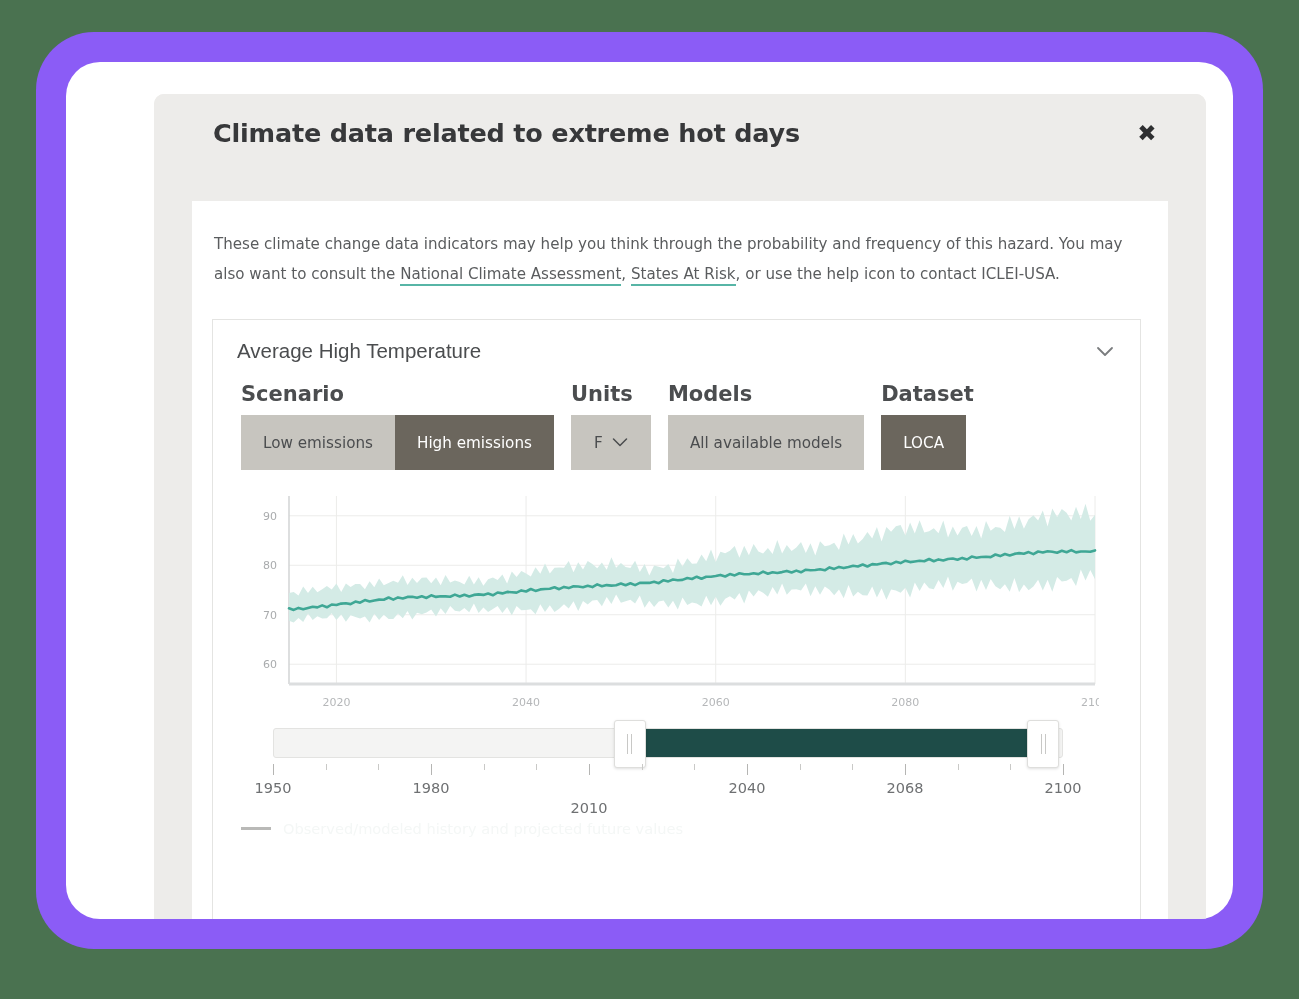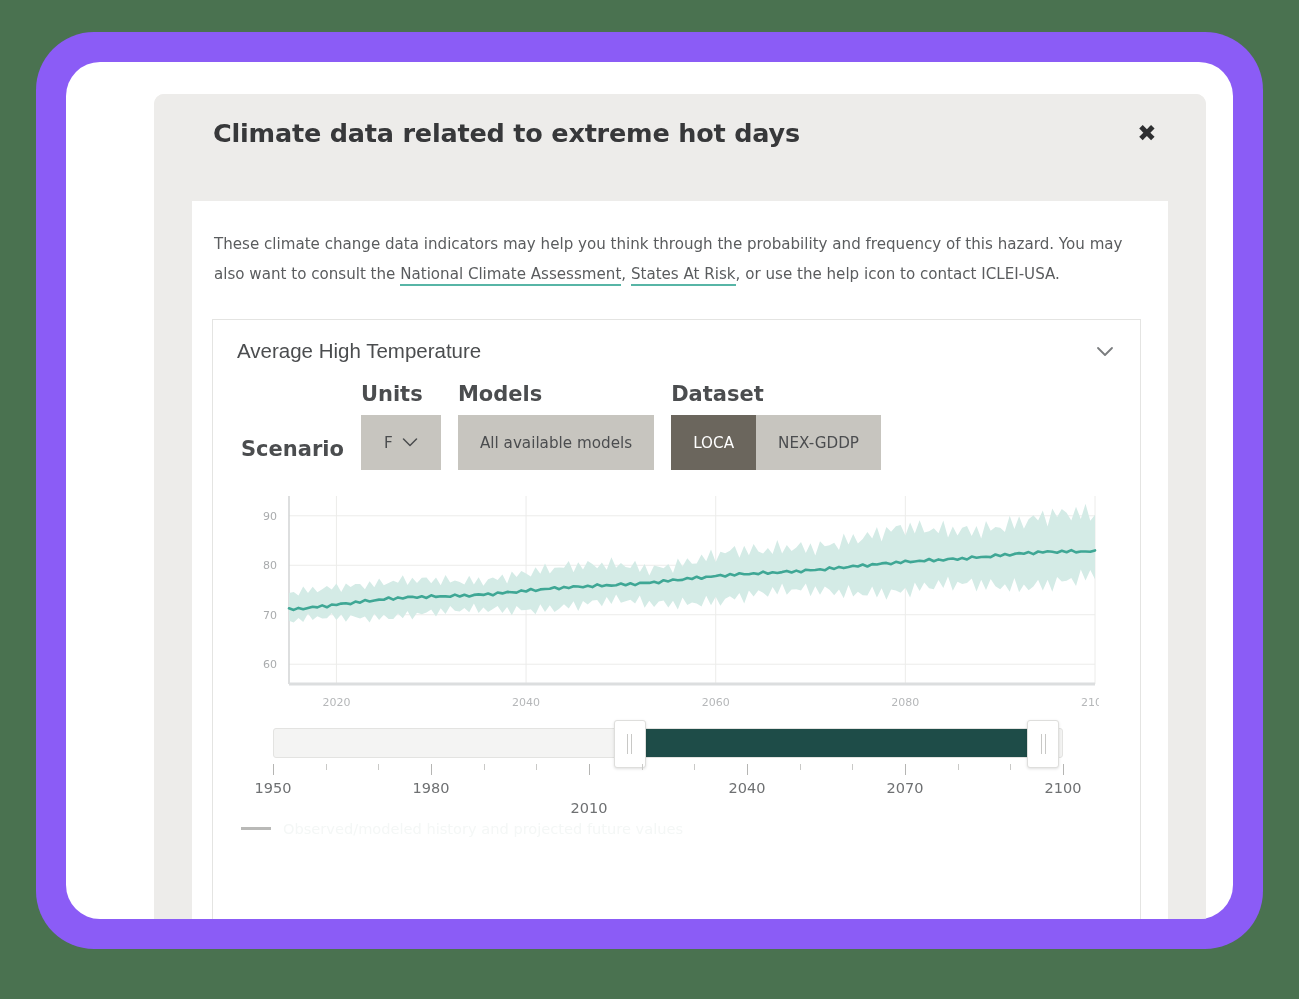--- a/index.html
+++ b/index.html
@@ -281,20 +281,24 @@
             <div id="panel-chevron">
               <svg width="26" height="26" viewBox="0 0 26 26" aria-hidden="true">
                 <path d="M6 10 L13 17 L20 10" fill="none" stroke="#7a7c7e" stroke-width="1.8" stroke-linecap="round" stroke-linejoin="round"></path>
               </svg>
             </div>
           </div>
 
           <div id="controls">
               <div class="ctrl-group">
                 <div class="ctrl-label">Scenario</div>
+                <div class="btn-row">
+                  <button class="seg">Low emissions</button>
+                  <button class="seg active">High emissions</button>
+                </div>
               </div>
               <div class="ctrl-group">
                 <div class="ctrl-label">Units</div>
                 <div class="btn-row">
                   <button class="seg units">
                     <span>F</span>
                     <span class="units-chev"><svg width="16" height="11" viewBox="0 0 16 11">
                         <path d="M1.5 2 L8 8.5 L14.5 2" fill="none" stroke="#4b4d4f" stroke-width="1.5" stroke-linecap="round" stroke-linejoin="round"></path>
                       </svg></span>
                   </button>
@@ -303,21 +307,20 @@
               <div class="ctrl-group">
                 <div class="ctrl-label">Models</div>
                 <div class="btn-row">
                   <button class="seg">All available models</button>
                 </div>
               </div>
               <div class="ctrl-group">
                 <div class="ctrl-label">Dataset</div>
                 <div class="btn-row">
                   <button class="seg active">LOCA</button>
-                  <button class="seg">NEX-GDDP</button>
                 </div>
               </div>
             </div>
 
           <div id="chart-wrap">
             <svg id="chart-svg" width="858" height="230" viewBox="0 0 858 230">
                 <line x1="48" y1="174.21052631578948" x2="854" y2="174.21052631578948" stroke="#ececea" stroke-width="1"></line>
                 <text x="36" y="178.21052631578948" text-anchor="end" fill="#a9abad" font-family="&quot;DejaVu Sans&quot;, sans-serif" font-size="11">60</text>
                 <line x1="48" y1="124.73684210526316" x2="854" y2="124.73684210526316" stroke="#ececea" stroke-width="1"></line>
                 <text x="36" y="128.73684210526318" text-anchor="end" fill="#a9abad" font-family="&quot;DejaVu Sans&quot;, sans-serif" font-size="11">70</text>
@@ -370,21 +373,21 @@
                 <span class="major" style="left: 80%;"></span>
                 <span class="minor" style="left: 86.6667%;"></span>
                 <span class="minor" style="left: 93.3333%;"></span>
                 <span class="major" style="left: 100%;"></span>
               </div>
             <div id="slider-labels">
                 <span style="left: 0%;">1950</span>
                 <span style="left: 20%;">1980</span>
                 <span style="left: 40%; margin-top: 20px;">2010</span>
                 <span style="left: 60%;">2040</span>
-                <span style="left: 80%;">2070</span>
+                <span style="left: 80%;">2068</span>
                 <span style="left: 100%;">2100</span>
               </div>
           </div>
 
           <div id="legend">
             <span id="legend-swatch"></span>
             <span id="legend-text">Observed/modeled history and projected future values</span>
           </div>
 
         </div>

